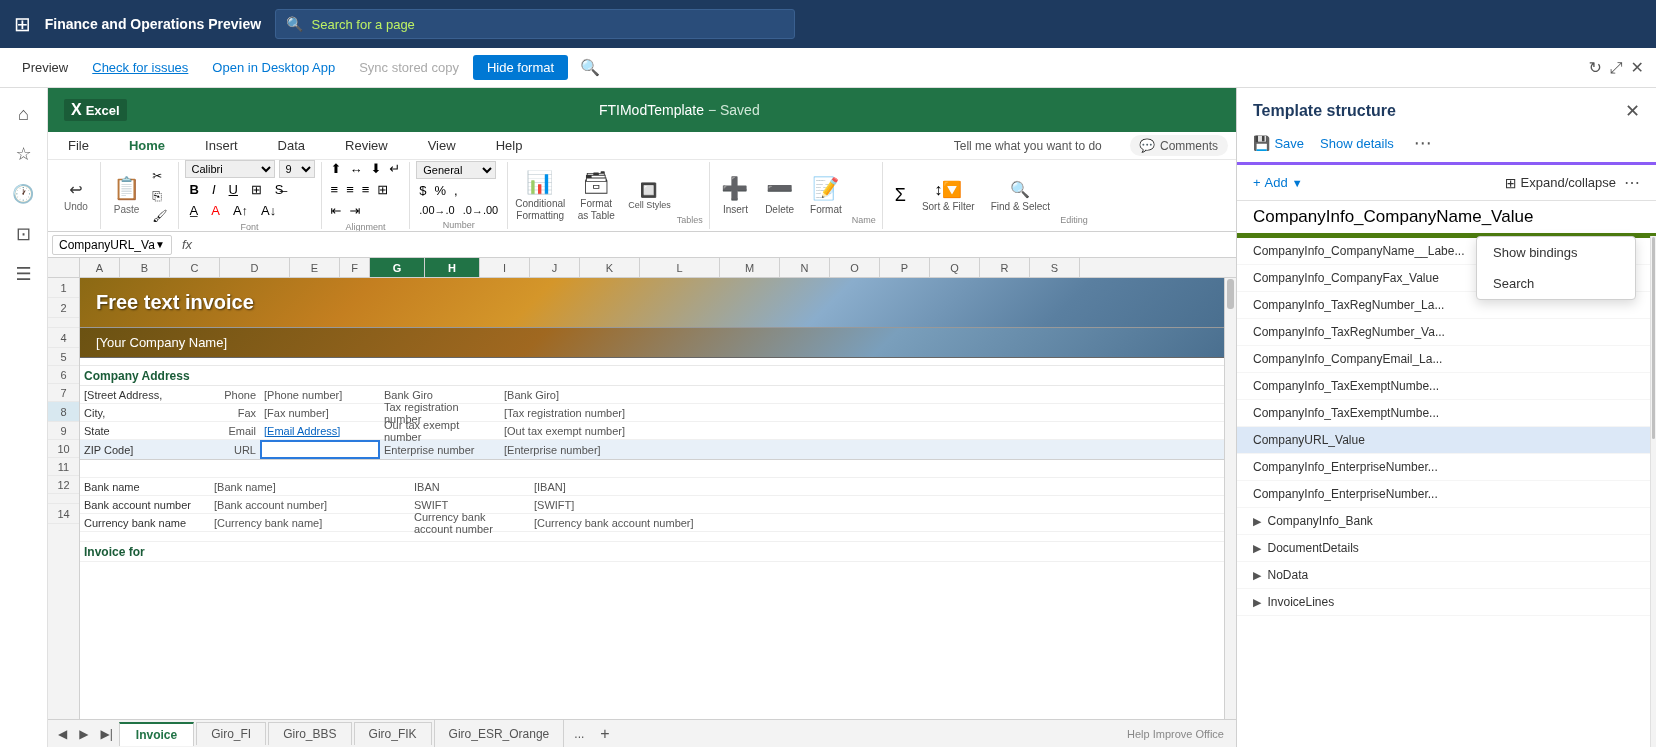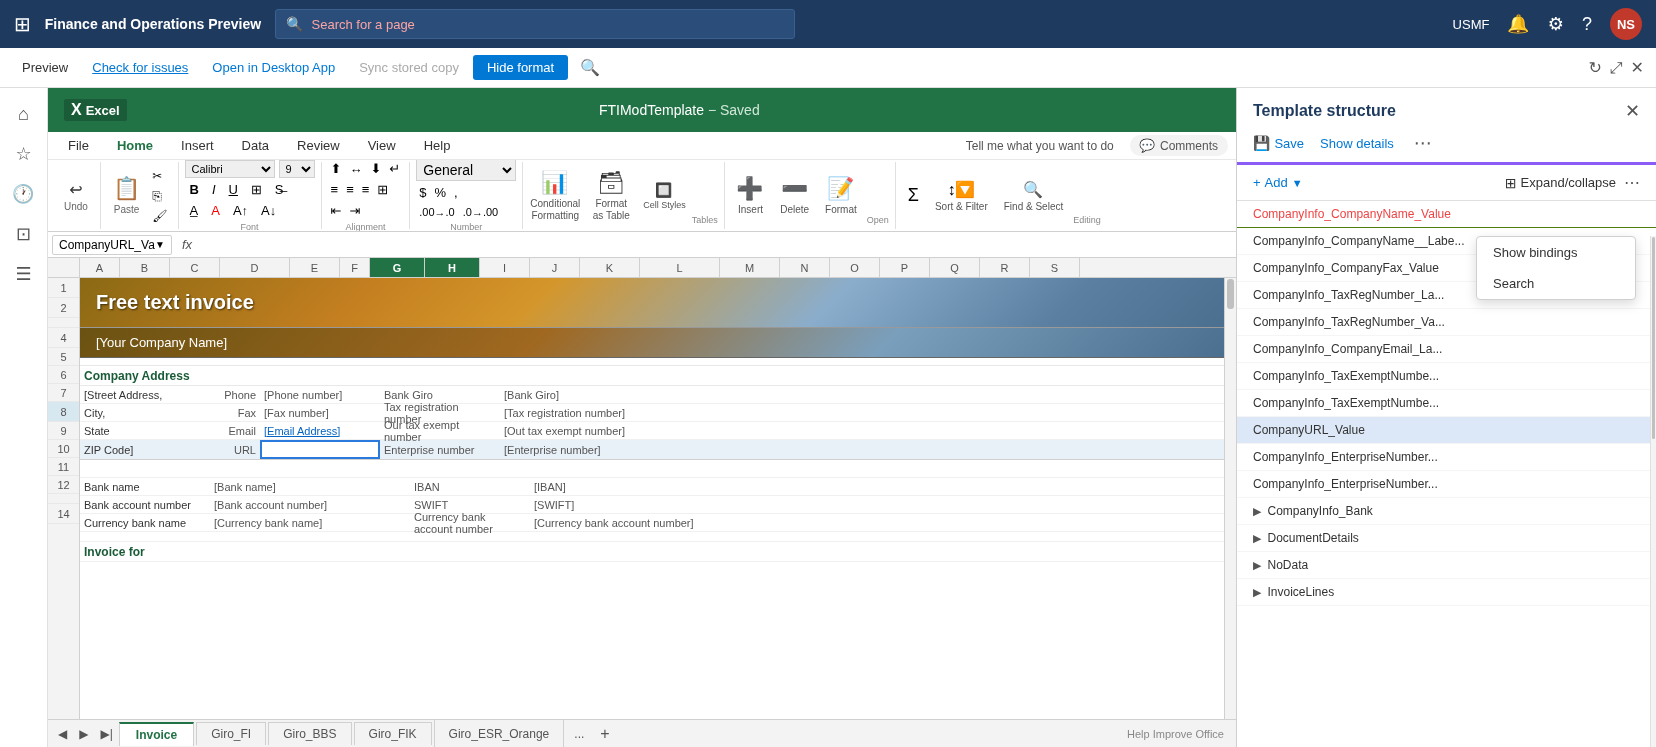--- a/index.html
+++ b/index.html
@@ -6,28 +6,21 @@
     body { width: 1656px; height: 747px; overflow: hidden; background: #f3f3f3; display: flex; flex-direction: column; }
   </style>
 </head>
 <body>
 
 <div style="background:#1e3a5f;height:48px;display:flex;align-items:center;padding:0 14px;gap:14px;flex-shrink:0;">
   <span style="color:white;font-size:20px;cursor:pointer;">⊞</span>
   <span style="color:white;font-weight:600;font-size:14px;white-space:nowrap;">Finance and Operations Preview</span>
   <div style="flex:1;max-width:520px;background:#2a4d7a;border:1px solid #3a6090;border-radius:3px;height:30px;display:flex;align-items:center;padding:0 10px;gap:8px;color:#aac4e0;font-size:13px;">
     <span style="font-size:14px;">🔍</span>
-    <span style="color:#fca5a5;font-size:13px;">Search for a page</span>
-  </div>
-  <div style="margin-left:auto;display:flex;align-items:center;gap:18px;color:white;">
-    <span style="font-size:13px;cursor:pointer;">USMF</span>
-    <span style="font-size:18px;cursor:pointer;">🔔</span>
-    <span style="font-size:18px;cursor:pointer;">⚙</span>
-    <span style="font-size:18px;cursor:pointer;">?</span>
-    <div style="width:32px;height:32px;background:#c0392b;border-radius:50%;display:flex;align-items:center;justify-content:center;color:white;font-weight:600;font-size:13px;cursor:pointer;">NS</div>
+    <span style="color:#bef264;font-size:13px;">Search for a page</span>
   </div>
 </div>
 
 <div style="background:white;height:40px;display:flex;align-items:center;padding:0 12px;gap:4px;border-bottom:1px solid #ddd;flex-shrink:0;">
   <button style="display:flex;align-items:center;gap:5px;padding:5px 10px;font-size:13px;color:#333;cursor:pointer;background:none;border:none;border-radius:2px;">Preview</button>
   <button style="display:flex;align-items:center;gap:5px;padding:5px 10px;font-size:13px;color:#0078d4;cursor:pointer;background:none;border:none;border-radius:2px;text-decoration:underline;">Check for issues</button>
   <button style="display:flex;align-items:center;gap:5px;padding:5px 10px;font-size:13px;color:#0078d4;cursor:pointer;background:none;border:none;border-radius:2px;">Open in Desktop App</button>
   <button style="display:flex;align-items:center;gap:5px;padding:5px 10px;font-size:13px;color:#aaa;cursor:pointer;background:none;border:none;border-radius:2px;">Sync stored copy</button>
   <button style="display:flex;align-items:center;gap:5px;padding:5px 14px;font-size:13px;color:white;cursor:pointer;background:#0078d4;border:none;border-radius:3px;">Hide format</button>
   <span style="margin-left:8px;color:#ccc;">🔍</span>
@@ -55,21 +48,21 @@
         <span style="font-size:16px;font-weight:900;">X</span>
         <span style="font-size:13px;">Excel</span>
       </div>
       <div style="flex:1;text-align:center;color:white;font-size:14px;font-weight:400;">
         <span>FTIModTemplate</span>
         <span style="color:#d0e8d8;"> − </span>
         <span style="color:#d0e8d8;">Saved</span>
       </div>
     </div>
 
-    <div style="background:white;border-bottom:1px solid #e8e8e8;display:flex;align-items:center;padding:2px 8px;gap:4px;">
+    <div style="background:white;border-bottom:1px solid #e8e8e8;display:flex;align-items:center;padding:2px 8px;gap:16px;">
       <span style="padding:4px 12px;font-size:13px;color:#333;cursor:pointer;border-radius:2px;">File</span>
       <span style="padding:4px 12px;font-size:13px;color:#217346;font-weight:600;cursor:pointer;border-radius:2px;">Home</span>
       <span style="padding:4px 12px;font-size:13px;color:#333;cursor:pointer;border-radius:2px;">Insert</span>
       <span style="padding:4px 12px;font-size:13px;color:#333;cursor:pointer;border-radius:2px;">Data</span>
       <span style="padding:4px 12px;font-size:13px;color:#333;cursor:pointer;border-radius:2px;">Review</span>
       <span style="padding:4px 12px;font-size:13px;color:#333;cursor:pointer;border-radius:2px;">View</span>
       <span style="padding:4px 12px;font-size:13px;color:#333;cursor:pointer;border-radius:2px;">Help</span>
       <span style="margin-left:auto;font-size:12px;color:#555;padding:4px 12px;cursor:pointer;">Tell me what you want to do</span>
       <div style="display:flex;align-items:center;gap:4px;font-size:12px;color:#555;background:#f3f3f3;padding:3px 10px;border-radius:20px;cursor:pointer;">
         <span style="font-size:13px;">💬</span>
@@ -133,21 +126,21 @@
           <button style="background:none;border:none;cursor:pointer;font-size:13px;padding:2px 3px;">⊞</button>
         </div>
         <div style="display:flex;gap:2px;">
           <button style="background:none;border:none;cursor:pointer;font-size:13px;padding:2px 3px;">⇤</button>
           <button style="background:none;border:none;cursor:pointer;font-size:13px;padding:2px 3px;">⇥</button>
         </div>
         <span style="font-size:9px;color:#888;text-align:center;">Alignment</span>
       </div>
 
       <div style="display:flex;flex-direction:column;border-right:1px solid #e0e0e0;padding:0 6px;gap:2px;justify-content:center;">
-        <select style="font-size:14px;width:100px;border:1px solid #d0d0d0;padding:1px 2px;"><option>General</option></select>
+        <select style="font-size:11px;width:80px;border:1px solid #d0d0d0;padding:1px 2px;"><option>General</option></select>
         <div style="display:flex;gap:2px;">
           <button style="background:none;border:none;cursor:pointer;font-size:13px;padding:2px 3px;">$</button>
           <button style="background:none;border:none;cursor:pointer;font-size:13px;padding:2px 3px;">%</button>
           <button style="background:none;border:none;cursor:pointer;font-size:13px;padding:2px 3px;">,</button>
         </div>
         <div style="display:flex;gap:2px;">
           <button style="background:none;border:none;cursor:pointer;font-size:11px;padding:2px 3px;">.00→.0</button>
           <button style="background:none;border:none;cursor:pointer;font-size:11px;padding:2px 3px;">.0→.00</button>
         </div>
         <span style="font-size:9px;color:#888;text-align:center;">Number</span>
@@ -175,21 +168,21 @@
           <span style="font-size:10px;color:#555;margin-top:2px;">Insert</span>
         </div>
         <div style="display:flex;flex-direction:column;align-items:center;padding:4px 6px;cursor:pointer;">
           <span style="font-size:22px;">➖</span>
           <span style="font-size:10px;color:#555;margin-top:2px;">Delete</span>
         </div>
         <div style="display:flex;flex-direction:column;align-items:center;padding:4px 6px;cursor:pointer;">
           <span style="font-size:22px;">📝</span>
           <span style="font-size:10px;color:#555;margin-top:2px;">Format</span>
         </div>
-        <span style="font-size:9px;color:#888;align-self:flex-end;padding-bottom:4px;">Open</span>
+        <span style="font-size:9px;color:#888;align-self:flex-end;padding-bottom:4px;">Name</span>
       </div>
 
       <div style="display:flex;align-items:center;padding:0 6px;gap:4px;">
         <div style="display:flex;flex-direction:column;align-items:center;padding:4px 6px;cursor:pointer;">
           <span style="font-size:18px;">Σ</span>
         </div>
         <div style="display:flex;flex-direction:column;align-items:center;padding:4px 6px;cursor:pointer;">
           <span style="font-size:16px;">↕🔽</span>
           <span style="font-size:10px;color:#555;margin-top:2px;">Sort &amp; Filter</span>
         </div>
@@ -381,21 +374,21 @@
     <div style="position:absolute;top:148px;right:20px;background:white;border:1px solid #d0d0d0;border-radius:4px;box-shadow:0 4px 12px rgba(0,0,0,0.15);z-index:100;width:160px;">
       <div style="padding:8px 16px;font-size:13px;color:#333;cursor:pointer;border-radius:4px 4px 0 0;">
         <span>Show bindings</span>
       </div>
       <div style="padding:8px 16px;font-size:13px;color:#333;cursor:pointer;border-radius:0 0 4px 4px;">
         <span>Search</span>
       </div>
     </div>
 
     <div style="flex:1;overflow-y:auto;overflow-x:hidden;">
-      <div style="padding:6px 16px;font-size:12px;color:#ef4444;cursor:pointer;border-bottom:1px solid #4d7c0f;white-space:nowrap;overflow:hidden;text-overflow:ellipsis;">CompanyInfo_CompanyName_Value</div>
+      <div style="padding:6px 16px;font-size:17px;color:#000000;cursor:pointer;border-bottom:5px solid #4d7c0f;white-space:nowrap;overflow:hidden;text-overflow:ellipsis;">CompanyInfo_CompanyName_Value</div>
       <div style="padding:6px 16px;font-size:12px;color:#333;cursor:pointer;border-bottom:1px solid #f5f5f5;white-space:nowrap;overflow:hidden;text-overflow:ellipsis;">CompanyInfo_CompanyName__Labe...</div>
       <div style="padding:6px 16px;font-size:12px;color:#333;cursor:pointer;border-bottom:1px solid #f5f5f5;white-space:nowrap;overflow:hidden;text-overflow:ellipsis;">CompanyInfo_CompanyFax_Value</div>
       <div style="padding:6px 16px;font-size:12px;color:#333;cursor:pointer;border-bottom:1px solid #f5f5f5;white-space:nowrap;overflow:hidden;text-overflow:ellipsis;">CompanyInfo_TaxRegNumber_La...</div>
       <div style="padding:6px 16px;font-size:12px;color:#333;cursor:pointer;border-bottom:1px solid #f5f5f5;white-space:nowrap;overflow:hidden;text-overflow:ellipsis;">CompanyInfo_TaxRegNumber_Va...</div>
       <div style="padding:6px 16px;font-size:12px;color:#333;cursor:pointer;border-bottom:1px solid #f5f5f5;white-space:nowrap;overflow:hidden;text-overflow:ellipsis;">CompanyInfo_CompanyEmail_La...</div>
       <div style="padding:6px 16px;font-size:12px;color:#333;cursor:pointer;border-bottom:1px solid #f5f5f5;white-space:nowrap;overflow:hidden;text-overflow:ellipsis;">CompanyInfo_TaxExemptNumbe...</div>
       <div style="padding:6px 16px;font-size:12px;color:#333;cursor:pointer;border-bottom:1px solid #f5f5f5;white-space:nowrap;overflow:hidden;text-overflow:ellipsis;">CompanyInfo_TaxExemptNumbe...</div>
       <div style="padding:6px 16px;font-size:12px;color:#333;cursor:pointer;border-bottom:1px solid #f5f5f5;white-space:nowrap;overflow:hidden;text-overflow:ellipsis;background:#dce8f7;">
         <span>CompanyURL_Value</span>
       </div>

